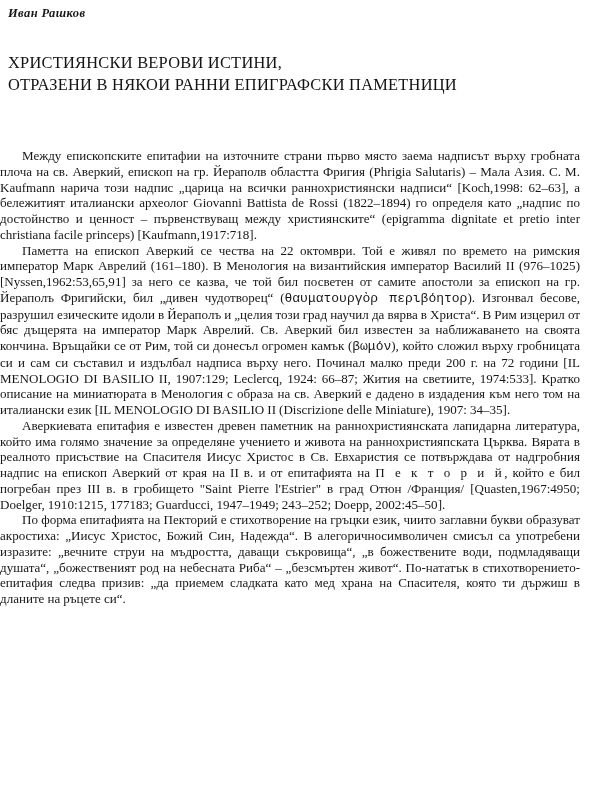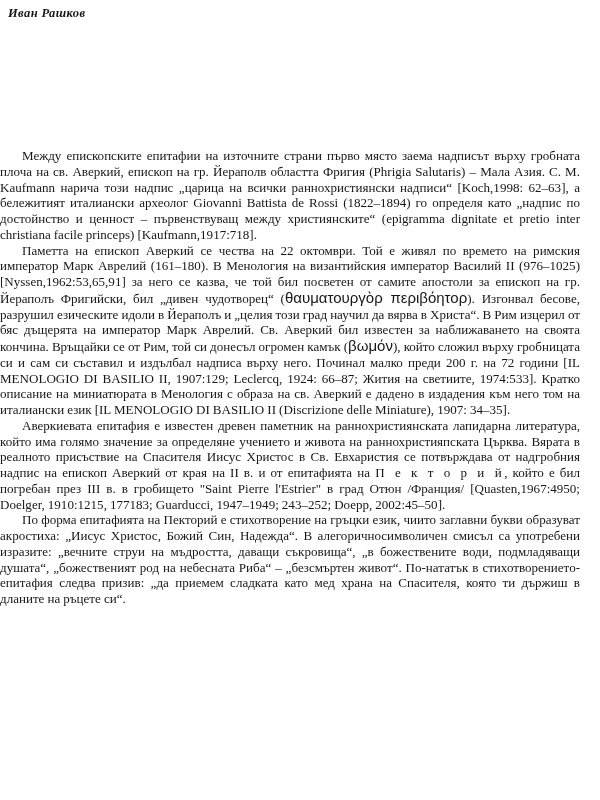--- a/index.html
+++ b/index.html
@@ -70,22 +70,22 @@
     color: #171717;
     word-spacing: -0.2px;
   }
   .para.indent {
     text-indent: 22px;
   }
   .para + .para {
     margin-top: 0px;
   }
   .greek {
-    font-family: Liberation Sans, sans-serif;
-    font-size: 15px;
+    font-family: Liberation Mono, monospace;
+    font-size: 13px;
   }
   .spaced {
     letter-spacing: 2.6px;
   }
 
   
   .footer {
     position: absolute;
     right: 10px;
     bottom: 14px;
@@ -113,20 +113,22 @@
   }
 </style>
 </head>
 <body>
 
 <div class="page">
 
   <div class="running-head">Иван Рашков</div>
 
   <div class="title-block">
+    <div class="title-line">ХРИСТИЯНСКИ ВЕРОВИ ИСТИНИ,</div>
+    <div class="title-line">ОТРАЗЕНИ В НЯКОИ РАННИ ЕПИГРАФСКИ ПАМЕТНИЦИ</div>
   </div>
 
   <div class="body-text">
 
     <p class="para indent"><span>Между епископските епитафии на източните страни  първо място заема надписът върху гробната плоча на св. Аверкий, епископ на гр. Йераполв областта Фригия (Phrigia Salutaris) – Мала Азия. C. M. Kaufmann нарича този надпис „царица на всички раннохристиянски надписи“ [Koch,1998: 62–63], а бележитият италиански археолог Giovanni Battista de Rossi (1822–1894) го определя като „надпис по достойнство и ценност – първенствуващ между християнските“ (epigramma dignitate et pretio inter christiana facile princeps) [Kaufmann,1917:718].</span></p>
 
     <p class="para indent"><span>Паметта на епископ Аверкий се чества на 22 октомври. Той е живял по времето на римския император Марк Аврелий (161–180). В Менология на византийския император Василий II (976–1025) [Nyssen,1962:53,65,91] за него се казва, че той бил посветен от самите апостоли за епископ на гр. Йераполъ Фригийски, бил „дивен чудотворец“ (</span><span class="greek">θαυματουργὸρ περιβόητορ</span><span>). Изгонвал бесове, разрушил езическите идоли в Йераполъ и „целия този град научил да вярва в Христа“. В Рим изцерил от бяс дъщерята на император Марк Аврелий. Св. Аверкий бил известен за наближаването на своята кончина. Връщайки се от Рим, той си донесъл огромен камък (</span><span class="greek">βωμόν</span><span>), който сложил върху гробницата си и сам си съставил и издълбал надписа върху него. Починал малко преди 200 г. на 72 години [IL MENOLOGIO DI BASILIO  II, 1907:129; Leclercq, 1924: 66–87; Жития на светиите, 1974:533]. Кратко описание на миниатюрата в Менология с образа на св. Аверкий е дадено в издадения към него том на италиански език [IL MENOLOGIO DI BASILIO II (Discrizione delle Miniature), 1907: 34–35].</span></p>
 
     <p class="para indent"><span>Аверкиевата епитафия е известен древен паметник на раннохристиянската лапидарна литература, който има голямо значение за определяне учението и живота на раннохристияпската Църква. Вярата в реалното присъствие на Спасителя Иисус Христос в Св. Евхаристия се потвърждава от надгробния надпис на епископ Аверкий от края на II в. и от епитафията на </span><span class="spaced">П е к т о р и й</span><span>, който е бил погребан през III в. в гробището "Saint Pierre l'Estrier" в град Отюн /Франция/ [Quasten,1967:4950;  Doelger, 1910:1215, 177183; Guarducci, 1947–1949; 243–252; Doepp, 2002:45–50].</span></p>
 

